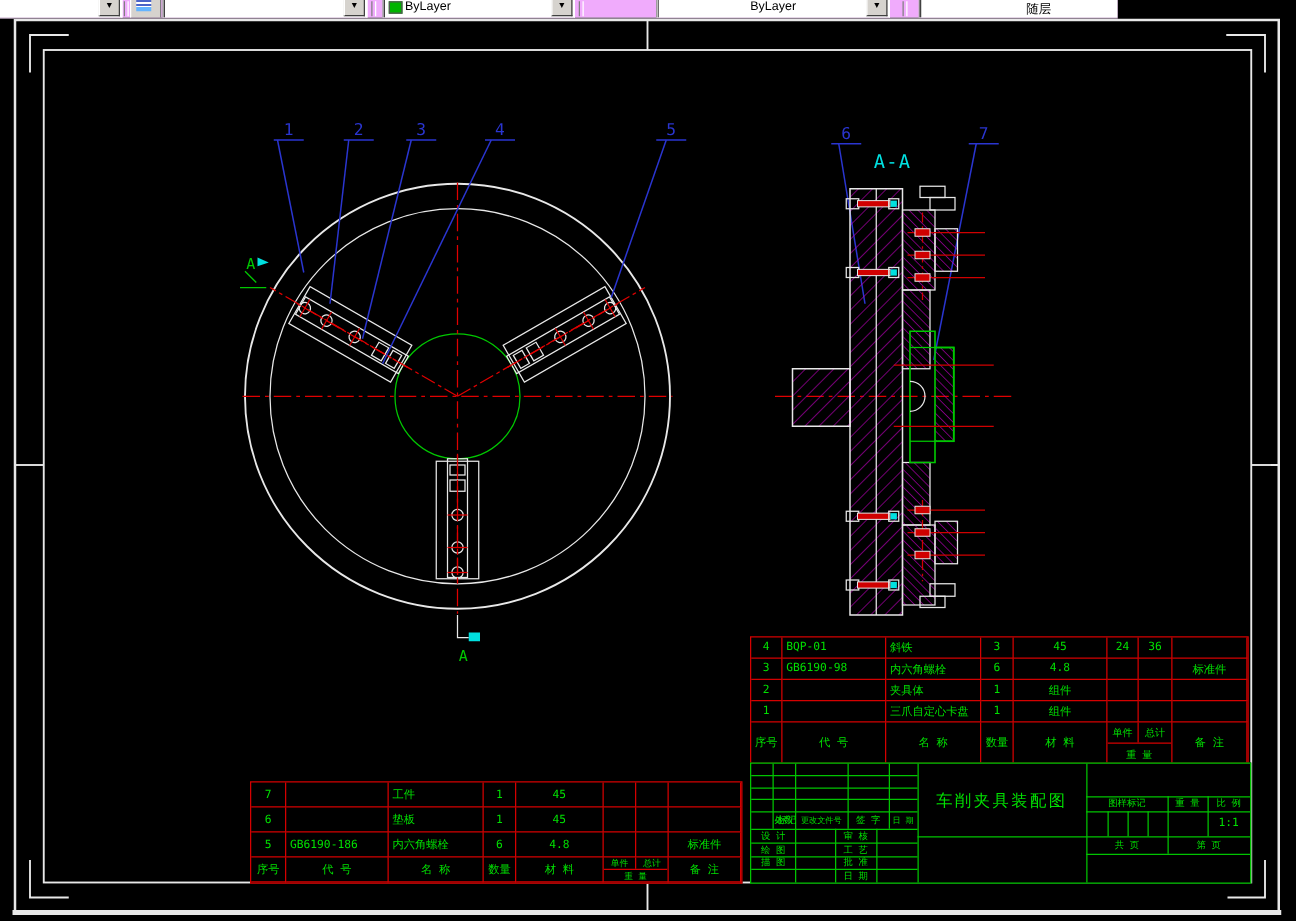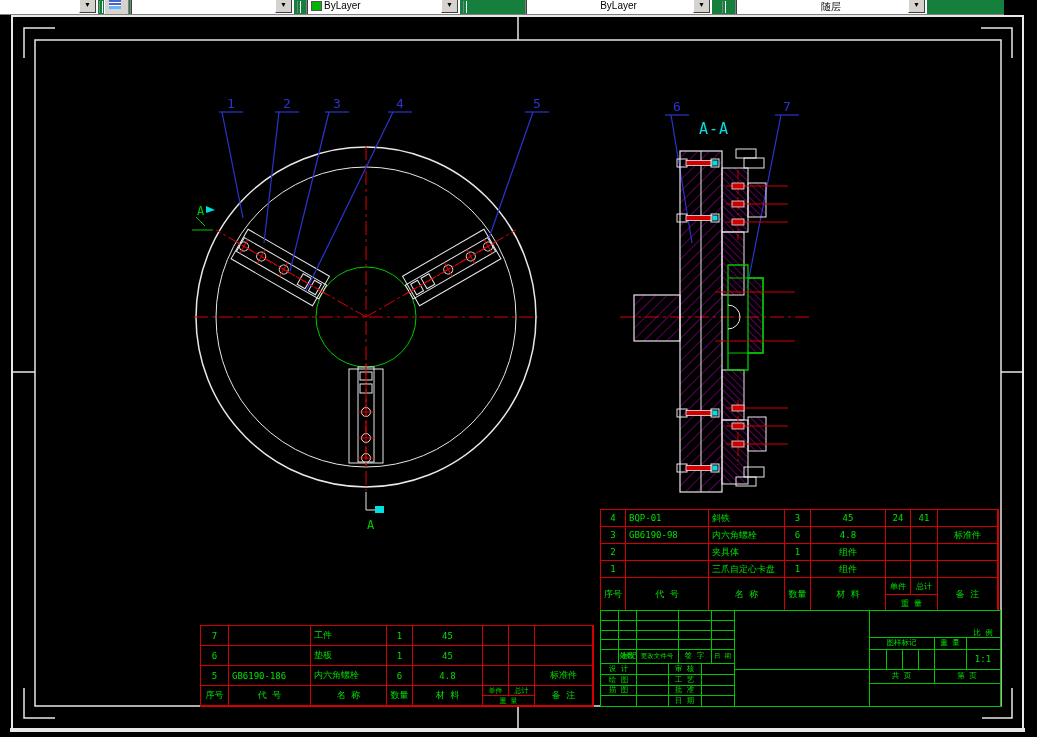--- a/index.html
+++ b/index.html
@@ -1,18 +1,18 @@
 <!DOCTYPE html>
 <html><head>
 <meta charset="utf-8">
 <style>
   html,body{margin:0;padding:0;background:#000;width:1037px;height:737px;overflow:hidden;}
   body{font-family:"DejaVu Sans Mono", monospace;position:relative;}
   
-  #toolbar{position:absolute;left:0;top:0;width:1004px;height:14px;background:#15803d;border-bottom:1px solid #808080;overflow:hidden;z-index:5;}
+  #toolbar{position:absolute;left:0;top:0;width:894px;height:14px;background:#f0abfc;border-bottom:1px solid #808080;overflow:hidden;z-index:5;}
   .tbcombo{position:absolute;top:-6px;height:19px;background:#fff;border:1px solid;border-color:#808080 #fff #fff #808080;box-shadow:inset 1px 1px 0 #404040;font:10px "Liberation Sans",sans-serif;color:#000;}
   .tbcombo .txt{position:absolute;left:4px;top:5px;white-space:nowrap;}
   .tbcombo .txt.center{left:50%;transform:translateX(-50%);}
   .arrowbtn{position:absolute;right:1px;top:1px;bottom:1px;width:15px;background:#d6d3ce;border:1px solid;border-color:#fff #404040 #404040 #fff;font-size:7px;color:#000;text-align:center;line-height:15px;}
   .swatch{position:absolute;left:4px;top:6px;width:9px;height:8px;background:#00b400;border:1px solid #555;}
   .sep{position:absolute;top:1px;width:2px;height:12px;border-left:1px solid #808080;border-right:1px solid #fff;}
   .iconbtn{position:absolute;top:-4px;width:23px;height:17px;background:#d6d3ce;border:1px solid;border-color:#fff #808080 #808080 #fff;}
   .iconbtn .glyph{position:absolute;left:4px;top:3px;width:12px;height:9px;background:
      linear-gradient(#4a63c8 0 2px,#fff 2px 3px,#4a63c8 3px 5px,#fff 5px 6px,#64b4ff 6px 9px);}
   
@@ -233,21 +233,21 @@
   </g>
 </svg>
 
 <div class="bom" id="bom-upper" style="left:600px;top:509px;grid-template-columns:25px 83px 76px 26px 75px 25px 27px 60px;grid-template-rows:17px 17px 17px 17px 33px;">
   <div>4</div>
   <div class="lft">BQP-01</div>
   <div class="lft">斜铁</div>
   <div>3</div>
   <div>45</div>
   <div>24</div>
-  <div>41</div>
+  <div>36</div>
   <div></div>
 
   <div>3</div>
   <div class="lft">GB6190-98</div>
   <div class="lft">内六角螺栓</div>
   <div>6</div>
   <div>4.8</div>
   <div></div>
   <div></div>
   <div>标准件</div>
@@ -364,20 +364,21 @@
   <div class="gc" style="left:110px;top:38px;width:23px;height:14px;font-size:6.5px;">日 期</div>
 
   <div class="gc" style="left:0;top:52px;width:35px;height:11px;">设 计</div>
   <div class="gc" style="left:0;top:63px;width:35px;height:11px;">绘 图</div>
   <div class="gc" style="left:0;top:74px;width:35px;height:10px;">描 图</div>
   <div class="gc" style="left:67px;top:52px;width:33px;height:11px;">审 核</div>
   <div class="gc" style="left:67px;top:63px;width:33px;height:11px;">工 艺</div>
   <div class="gc" style="left:67px;top:74px;width:33px;height:10px;">批 准</div>
   <div class="gc" style="left:67px;top:84px;width:33px;height:11px;">日 期</div>
 
+  <div class="gc big" style="left:133px;top:8px;width:135px;height:44px;">车削夹具装配图</div>
 
   <div class="gc" style="left:268px;top:26px;width:65px;height:12px;">图样标记</div>
   <div class="gc" style="left:333px;top:26px;width:32px;height:12px;">重 量</div>
-  <div class="gc" style="left:365px;top:16px;width:34px;height:12px;">比 例</div>
+  <div class="gc" style="left:365px;top:26px;width:34px;height:12px;">比 例</div>
   <div class="gc" style="left:365px;top:38px;width:34px;height:20px;font-size:9px;text-align:right;">1:1</div>
   <div class="gc" style="left:268px;top:58px;width:65px;height:14px;">共  页</div>
   <div class="gc" style="left:333px;top:58px;width:66px;height:14px;">第  页</div>
 </div>
 
 </body></html>

